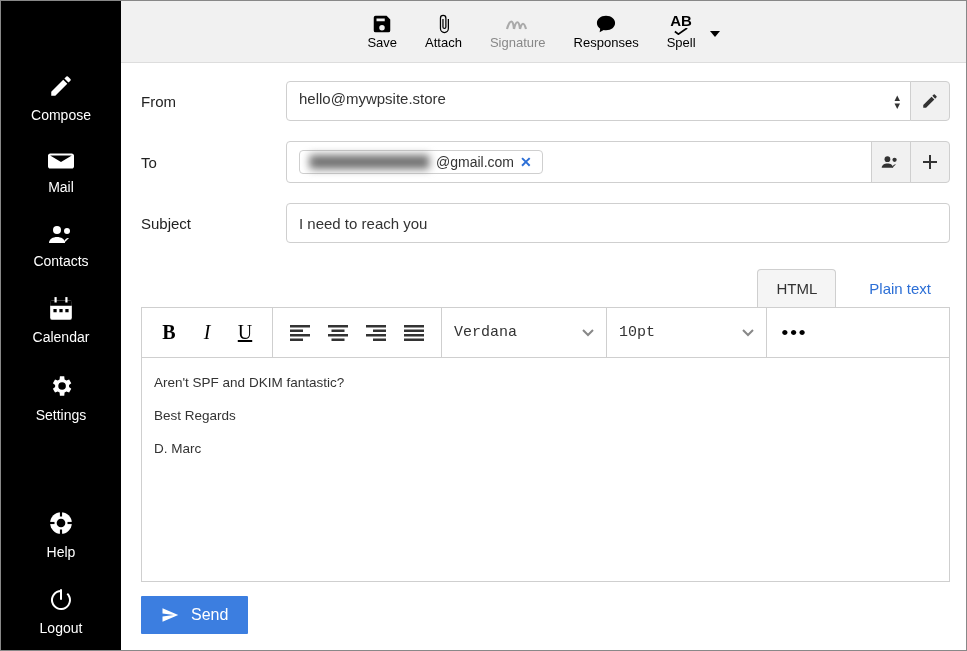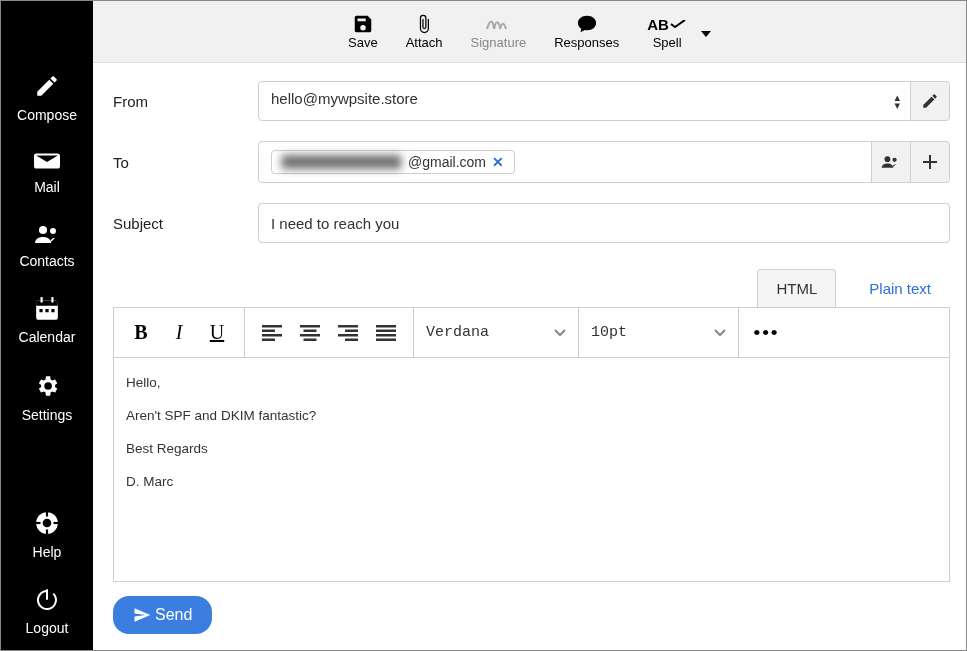--- a/index.html
+++ b/index.html
@@ -6,21 +6,21 @@
     body {
       font-family: -apple-system, BlinkMacSystemFont, "Segoe UI", Arial, sans-serif;
       display: flex;
       width: 967px;
       height: 651px;
       overflow: hidden;
       border: 1px solid #888;
       background: #fff;
     }
     .sidebar {
-      width: 92px;
+      width: 120px;
       background: #000;
       color: #fff;
       display: flex;
       flex-direction: column;
       align-items: flex-start;
       padding-top: 72px;
       flex-shrink: 0;
     }
     .sidebar-item {
       display: flex;
@@ -171,25 +171,25 @@
       font-family: Verdana, sans-serif;
       font-size: 13.5px;
       color: #333;
       line-height: 1.4;
     }
     .editor-body p { margin-bottom: 14px; }
     .send-row { padding: 14px 0 16px 0; }
     .send-btn {
       display: inline-flex;
       align-items: center;
-      gap: 4px;
+      gap: 12px;
       background: #3c7ee0;
       color: #fff;
       border: none;
-      border-radius: 16px;
+      border-radius: 1px;
       padding: 10px 20px;
       font-size: 16px;
       cursor: pointer;
     }
   </style>
 </head>
 <body>
 
 <div class="sidebar">
   <div class="sidebar-item">
@@ -295,21 +295,21 @@
     </div>
     <div class="toolbar-item">
       <span class="ticon">
         <svg width="22" height="20" viewBox="0 0 24 22" fill="#000">
             <path d="M12 2C6 2 2 5.6 2 10c0 2.5 1.4 4.7 3.6 6.2L5 20l4.5-2.3A13 13 0 0 0 12 18c6 0 10-3.6 10-8s-4-8-10-8z"></path>
           </svg>
       </span>
       <span>Responses</span>
     </div>
     <div class="toolbar-item">
-      <span class="ticon" style="font-weight:bold; font-size:15px; line-height:1; flex-direction:row;">
+      <span class="ticon" style="font-weight:bold; font-size:15px; line-height:1; flex-direction:column;">
         <span>AB</span>
         <svg width="18" height="8" viewBox="0 0 18 8" fill="none" stroke="#000" stroke-width="2">
             <path d="M2 4l4 3 10-7"></path>
           </svg>
       </span>
       <span>Spell</span>
     </div>
     <span class="toolbar-caret">
       <svg width="10" height="6" viewBox="0 0 10 6" fill="#000">
           <path d="M0 0l5 6 5-6z"></path>
@@ -426,21 +426,20 @@
           <span>10pt</span>
           <svg width="12" height="8" viewBox="0 0 12 8" fill="none" stroke="#888" stroke-width="2">
               <path d="M1 1l5 5 5-5"></path>
             </svg>
         </div>
         <div class="et-group" style="border-right:none;">
           <div class="et-btn" style="font-size:22px; letter-spacing:1px;">•••</div>
         </div>
       </div>
       <div class="editor-body">
-        <p>Hello,</p>
         <p>Aren't SPF and DKIM fantastic?</p>
         <p>Best Regards</p>
         <p>D. Marc</p>
       </div>
     </div>
 
     <div class="send-row">
       <button class="send-btn">
         <svg width="18" height="18" viewBox="0 0 24 24" fill="#fff">
             <path d="M2 21l21-9L2 3v7l15 2-15 2z"></path>

